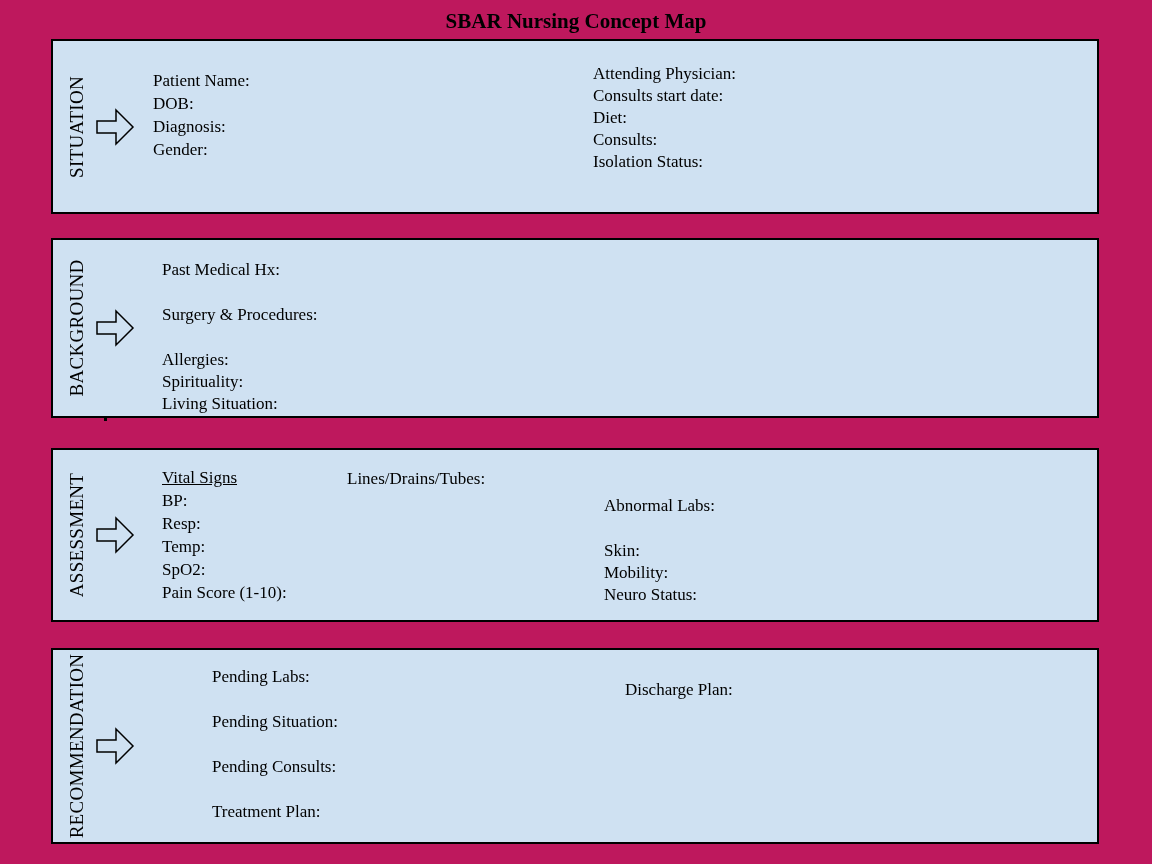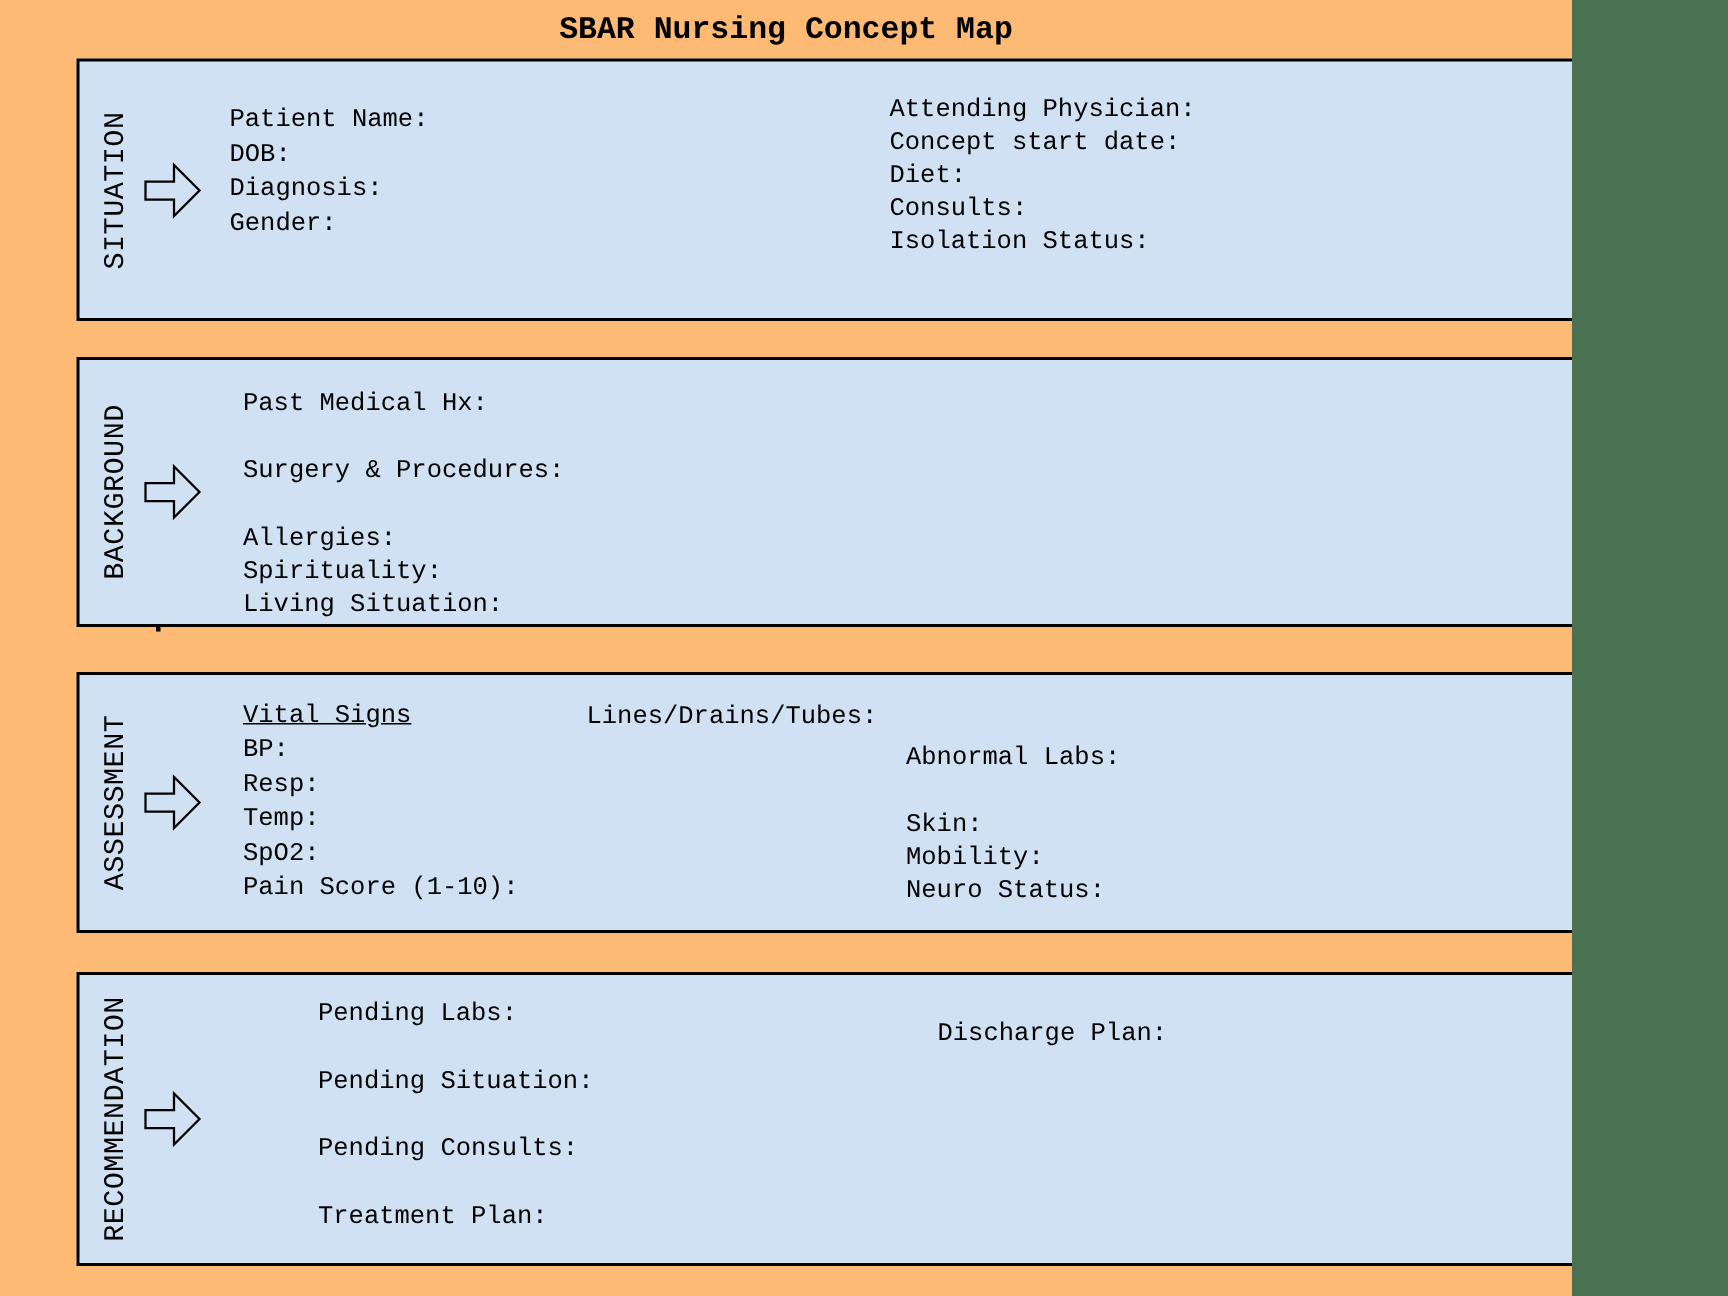--- a/index.html
+++ b/index.html
@@ -2,24 +2,24 @@
 <html><head>
 <meta charset="utf-8">
 <style>
   html, body {
     margin: 0;
     padding: 0;
     background: #4a7152;
   }
   .canvas {
     position: relative;
-    width: 1048px;
+    width: 1152px;
     height: 864px;
-    background: #fdba74;
-    font-family: Liberation Mono, monospace;
+    background: #be185d;
+    font-family: Liberation Serif, serif;
     color: #000000;
     overflow: hidden;
   }
   .page-title {
     position: absolute;
     top: 7px;
     left: 0;
     width: 100%;
     text-align: center;
     font-size: 21px;
@@ -91,21 +91,21 @@
       </svg>
     </span>
     <div class="col" style="left:100px; top:28px;">
       <div class="line">Patient Name:</div>
       <div class="line">DOB:</div>
       <div class="line">Diagnosis:</div>
       <div class="line">Gender:</div>
     </div>
     <div class="col lh22" style="left:540px; top:22px;">
       <div class="line">Attending Physician:</div>
-      <div class="line">Concept start date:</div>
+      <div class="line">Consults start date:</div>
       <div class="line">Diet:</div>
       <div class="line">Consults:</div>
       <div class="line">Isolation Status:</div>
     </div>
   </div>
 
   <div class="sbar-box" id="box-background">
     <div class="vlabel">BACKGROUND</div>
     <span class="arrow">
       <svg width="40" height="40" viewBox="0 0 40 40">
@@ -133,21 +133,21 @@
       </svg>
     </span>
     <div class="col" style="left:109px; top:16px;">
       <div class="line u">Vital Signs</div>
       <div class="line">BP:</div>
       <div class="line">Resp:</div>
       <div class="line">Temp:</div>
       <div class="line">SpO2:</div>
       <div class="line">Pain Score (1-10):</div>
     </div>
-    <div class="col" style="left:294px; top:17px;margin-left:44px;">
+    <div class="col" style="left:294px; top:17px;">
       <div class="line">Lines/Drains/Tubes:</div>
     </div>
     <div class="col lh22" style="left:551px; top:17px;margin-top:28px;">
       <div class="line">Abnormal Labs:</div>
       <div class="gap"></div>
       <div class="line">Skin:</div>
       <div class="line">Mobility:</div>
       <div class="line">Neuro Status:</div>
     </div>
   </div>

